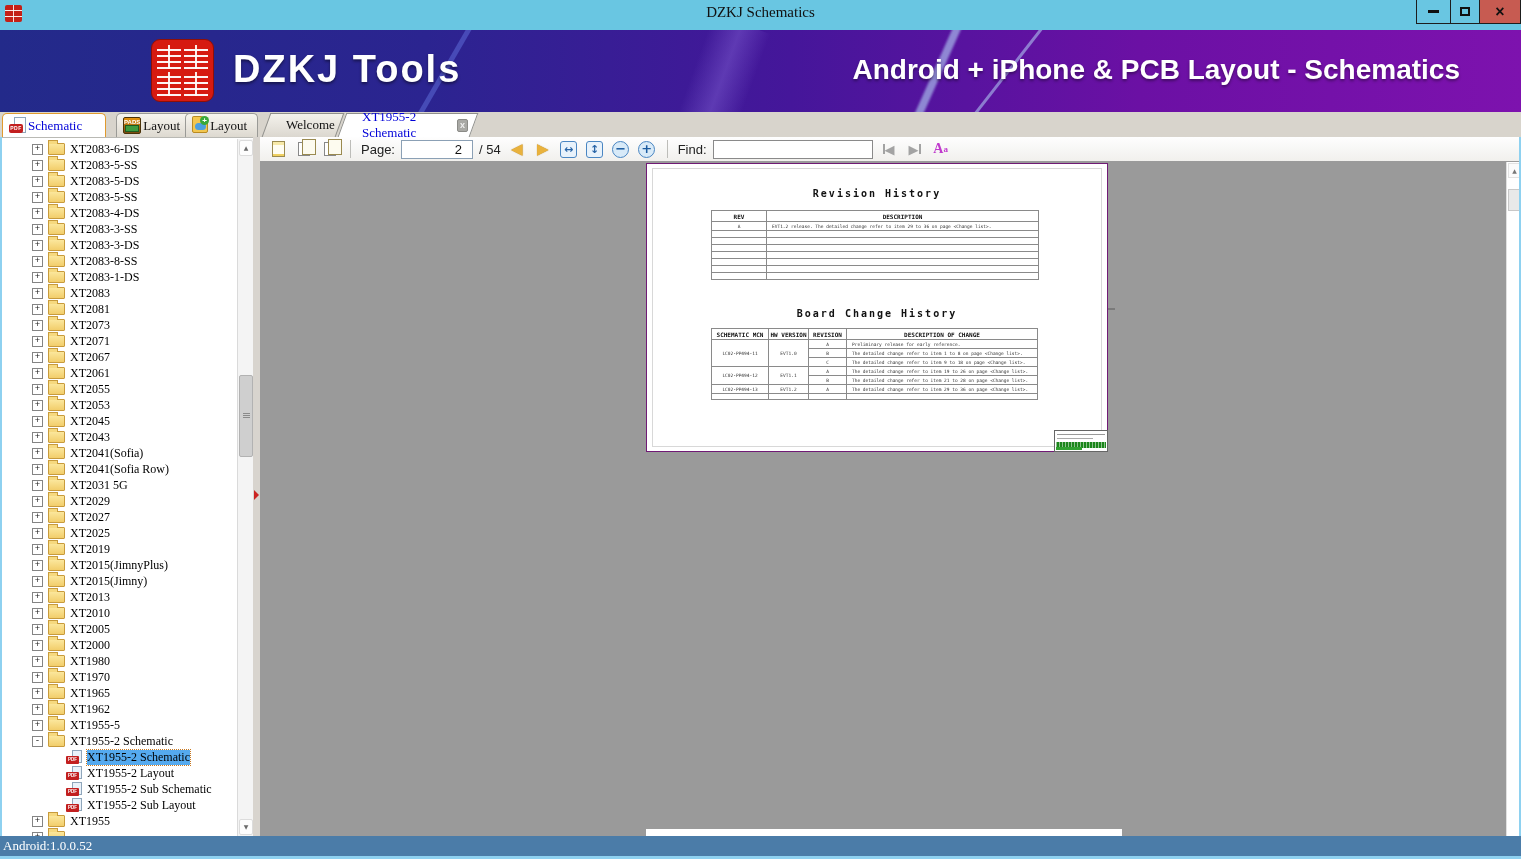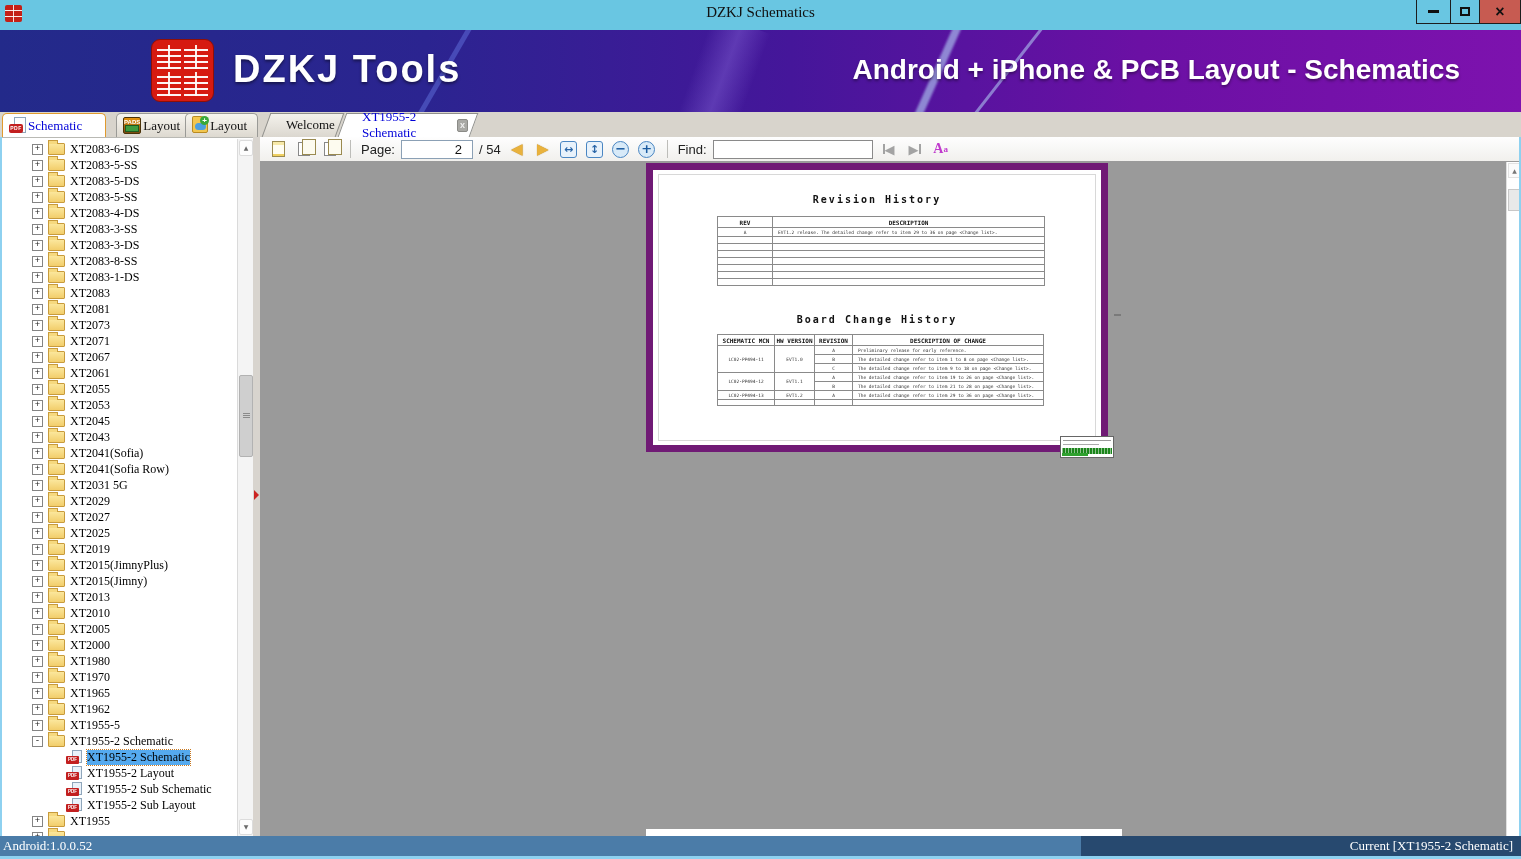--- a/index.html
+++ b/index.html
@@ -120,21 +120,21 @@
   #tree-sb-down { bottom:1px; }
   #tree-sb-thumb { position:absolute; left:1px; top:236px; width:14px; height:82px; background:#CFCFCF; border:1px solid #B2B2B2; border-radius:2px; }
   #tree-sb-thumb::after { content:""; position:absolute; left:3px; top:37px; width:7px; height:5px;
       background:repeating-linear-gradient(0deg,#8a8a8a 0 1px, transparent 1px 2px); }
   #splitter { position:absolute; left:253px; top:137px; width:7px; height:699px; background:#D8D4CE; }
   #splitter-arrow { position:absolute; left:1px; top:353px; width:0; height:0;
       border-left:5px solid #CC2421; border-top:5px solid transparent; border-bottom:5px solid transparent; }
 
   
   #docarea { position:absolute; left:260px; top:162px; width:1261px; height:674px; background:#9A9A9A; overflow:hidden; }
-  #pdfpage { position:absolute; left:386px; top:1px; width:462px; height:289px; background:#FFF; border:7px solid #701a75; }
+  #pdfpage { position:absolute; left:386px; top:1px; width:462px; height:289px; background:#FFF; border:1px solid #701a75; }
   #pageframe { position:absolute; left:5px; top:4px; right:5px; bottom:4px; border:1px solid #D8D8D8; }
   #page-tick { position:absolute; left:461px; top:144px; width:7px; height:2px; background:#7a7a7a; }
   .doctitle { position:absolute; left:0; width:100%; text-align:center; font:bold 10px "DejaVu Sans Mono",monospace; letter-spacing:2px; color:#111; }
   #rev-title { top:24px; }
   #bch-title { top:144px; }
   table.schtab { position:absolute; border-collapse:collapse; table-layout:fixed; background:#FFF; }
   table.schtab, table.schtab td, table.schtab th { border:1px solid #8a8a8a; }
   table.schtab { border:1px solid #3a3a3a; }
   table.schtab th { font:bold 6px "DejaVu Sans Mono",monospace; color:#111; height:11px; text-align:center; overflow:hidden; white-space:nowrap; }
   table.schtab td { font:4.5px/7px "DejaVu Sans Mono",monospace; color:#333; height:9px; text-align:center; overflow:hidden; white-space:nowrap; }
@@ -684,16 +684,15 @@
       <div id="doc-vsb-up">▲</div>
       <div id="doc-vsb-thumb"></div>
     </div>
   </div>
 
   <div class="side-border" id="side-l"></div>
   <div class="side-border" id="side-r"></div>
 
   <div id="statusbar">
     <div id="status-version">Android:1.0.0.52</div>
-    <div id="status-current">Current [XT1955-2 Schematic]</div>
   </div>
 
 </div>
 
 </body></html>

